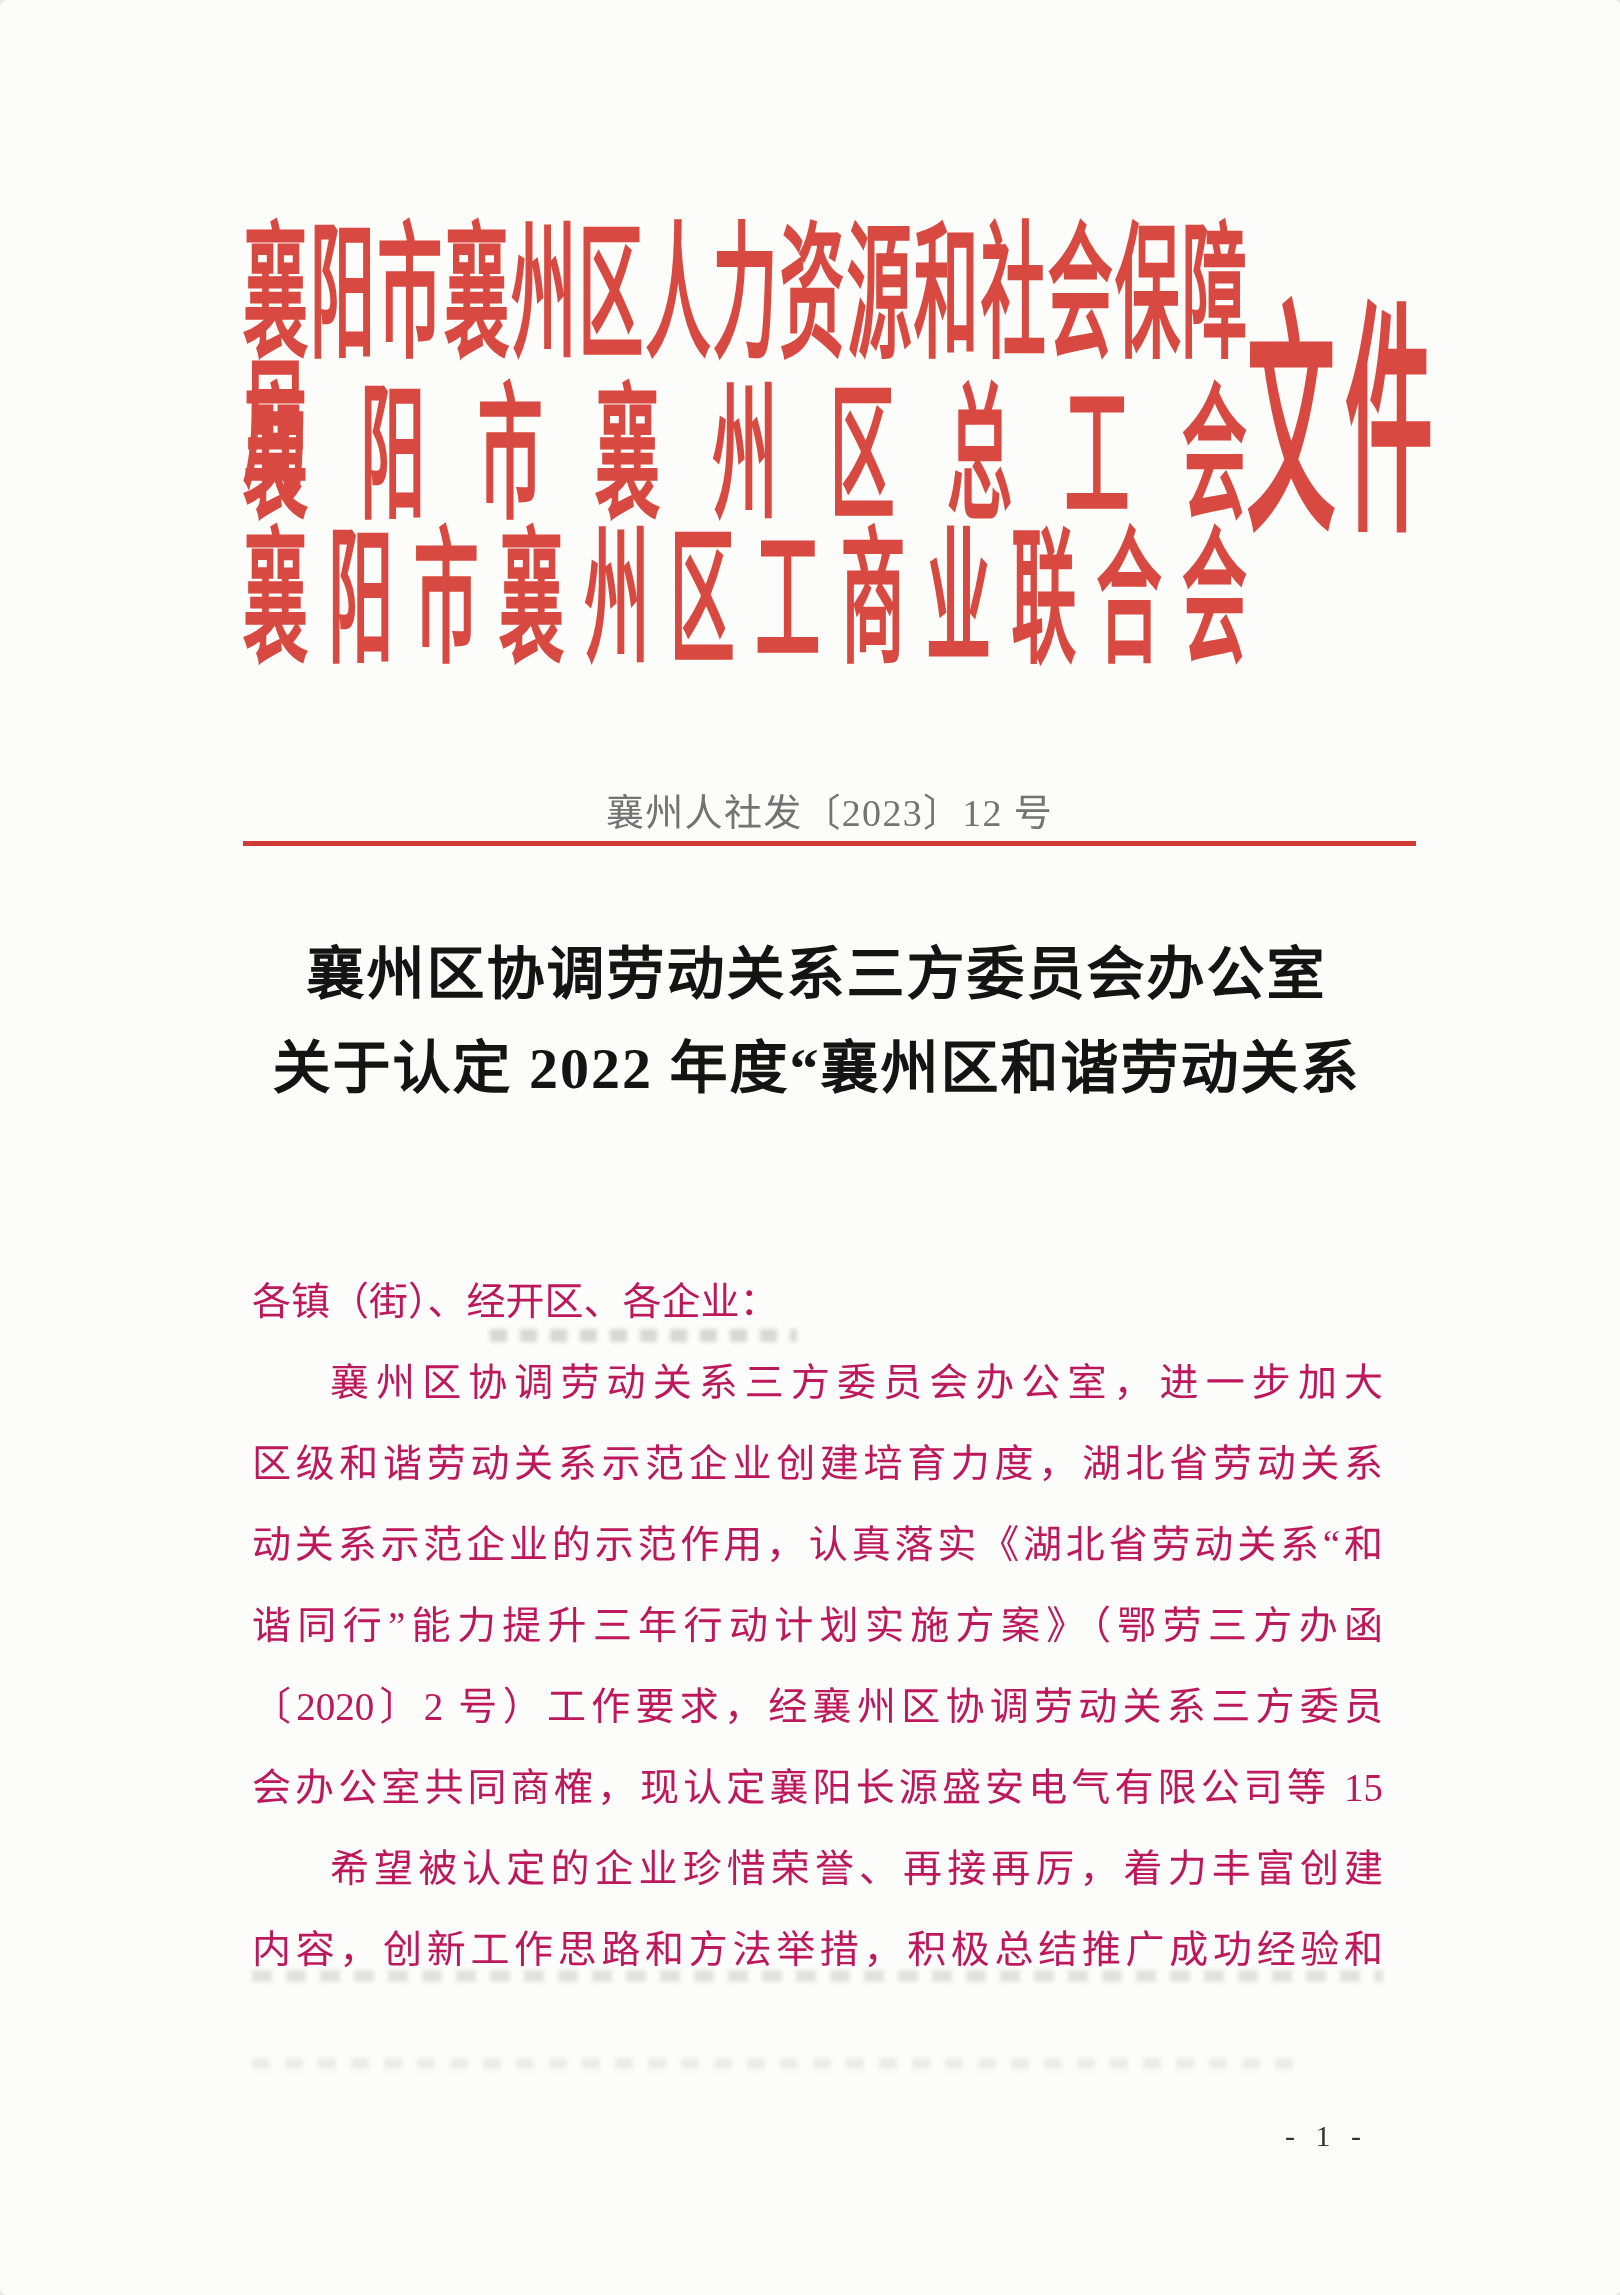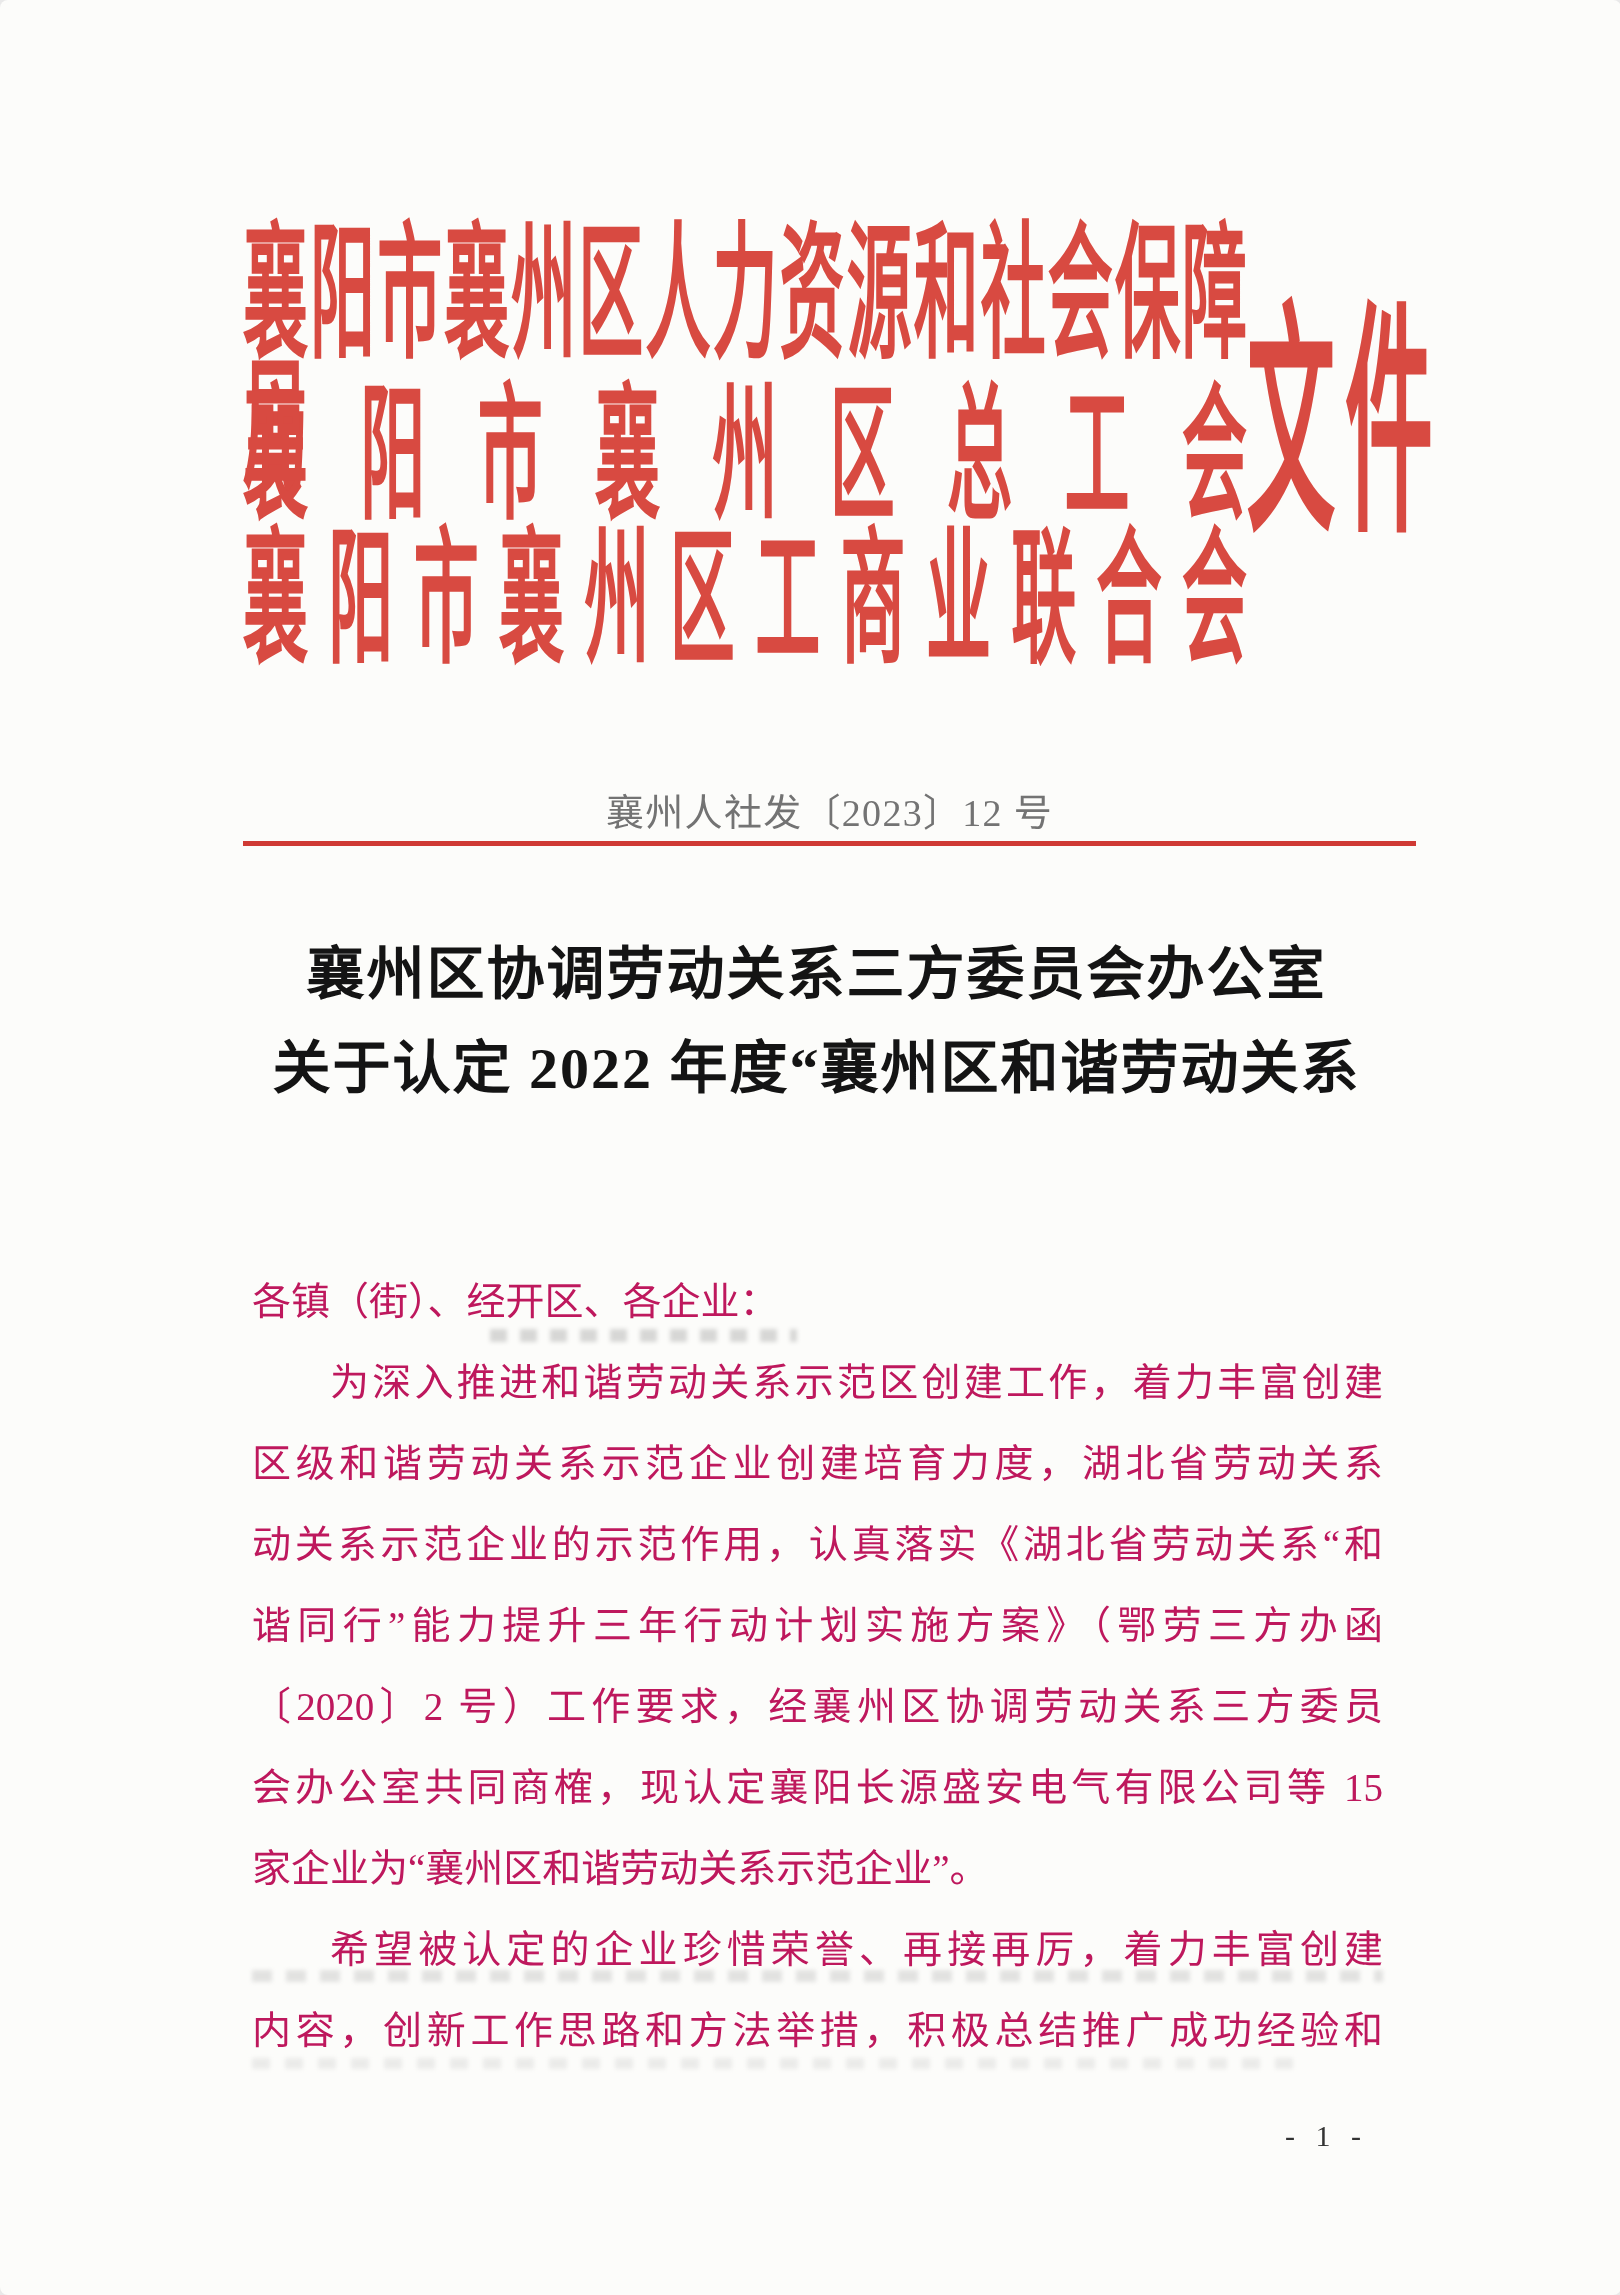--- a/index.html
+++ b/index.html
@@ -82,27 +82,26 @@
 
   <div class="red-rule"></div>
 
   <div class="title-block">
     <div>襄州区协调劳动关系三方委员会办公室</div>
     <div>关于认定 2022 年度“襄州区和谐劳动关系</div>
   </div>
 
   <div class="body-block">
     <div class="body-line">各镇（街）、经开区、各企业：</div>
-    <div class="body-line indent fill">为深入推进和谐劳动关系示范区创建工作，着力丰富创建</div>
+    <div class="body-line indent fill">襄州区协调劳动关系三方委员会办公室，进一步加大</div>
     <div class="body-line fill">区级和谐劳动关系示范企业创建培育力度，湖北省劳动关系</div>
     <div class="body-line fill">动关系示范企业的示范作用，认真落实《湖北省劳动关系“和</div>
     <div class="body-line fill">谐同行”能力提升三年行动计划实施方案》（鄂劳三方办函</div>
     <div class="body-line fill">〔2020〕2 号）工作要求，经襄州区协调劳动关系三方委员</div>
     <div class="body-line fill">会办公室共同商榷，现认定襄阳长源盛安电气有限公司等 15</div>
-    <div class="body-line">家企业为“襄州区和谐劳动关系示范企业”。</div>
     <div class="body-line indent fill">希望被认定的企业珍惜荣誉、再接再厉，着力丰富创建</div>
     <div class="body-line fill">内容，创新工作思路和方法举措，积极总结推广成功经验和</div>
   </div>
 
   <div class="page-number">- 1 -</div>
 
   <div class="ghost ghost-bar-1"></div>
   <div class="ghost ghost-bar-2"></div>
   <div class="ghost ghost-bar-3"></div>
 

